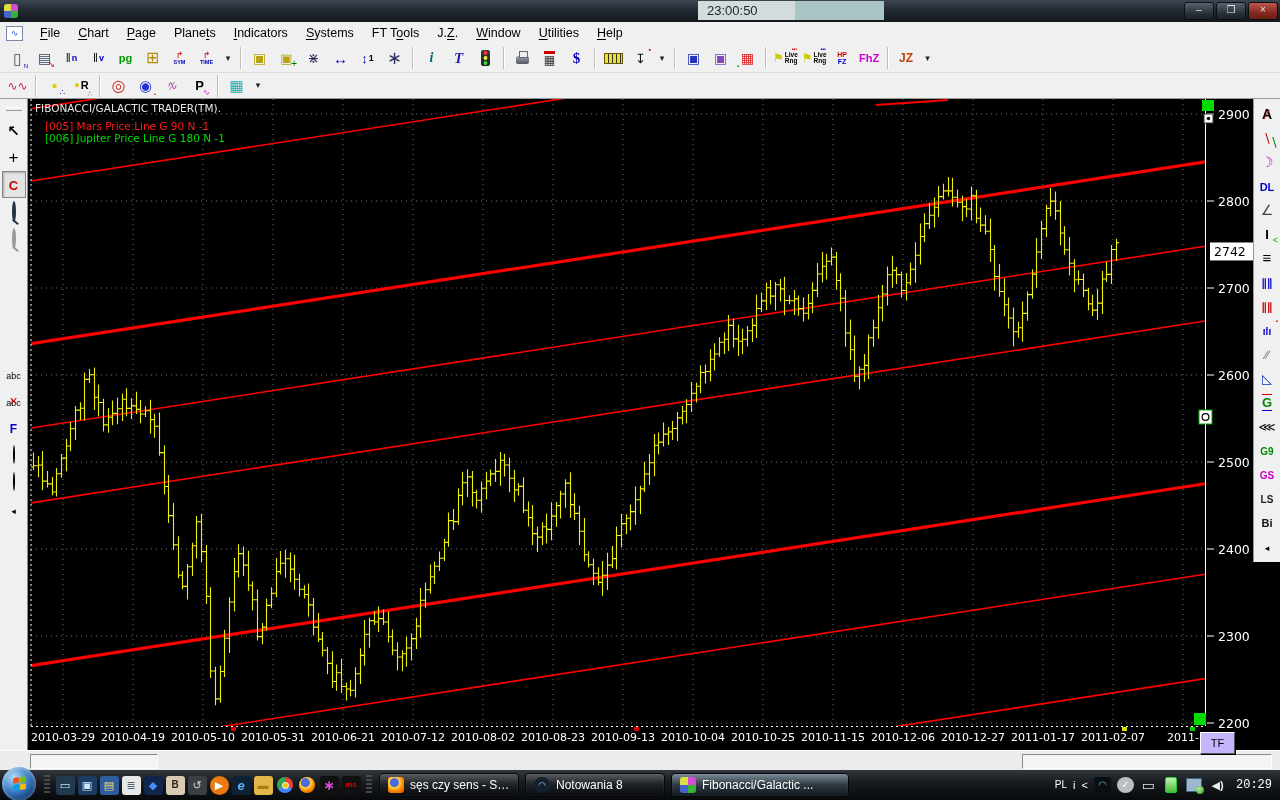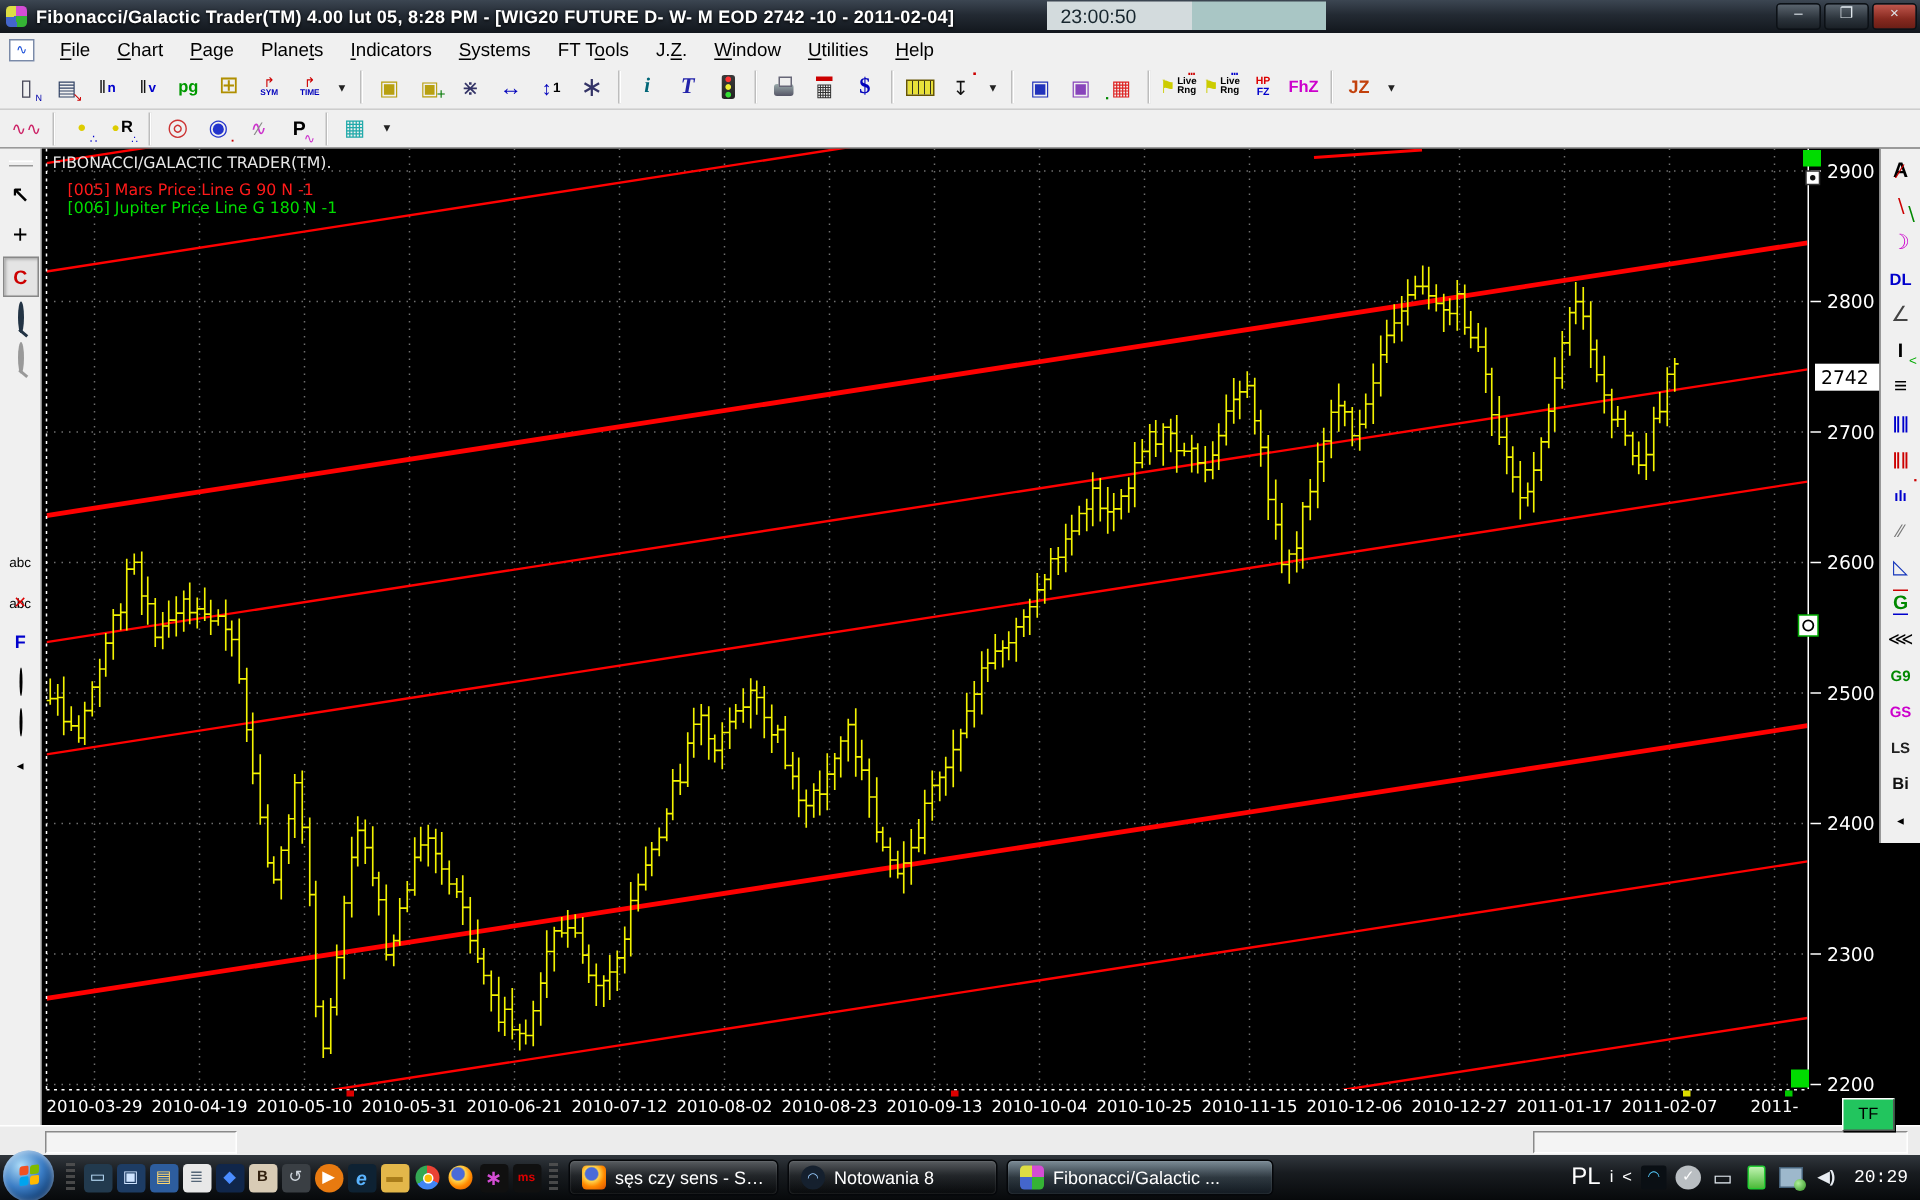--- a/index.html
+++ b/index.html
@@ -67,21 +67,21 @@
   #main{position:absolute;left:0;top:99px;width:1280px;height:651px;}
   #left-toolbar{position:absolute;left:0;top:0;width:28px;height:651px;background:#f0f0f0;
     border-right:1px solid #8a8a8a;box-sizing:border-box;}
   .vgrip{width:16px;height:2px;border-top:1px solid #fff;border-bottom:1px solid #999;margin:8px auto 6px auto;}
   .ltbtn{width:24px;height:27px;margin:0 auto;display:flex;align-items:center;justify-content:center;position:relative;}
   .ltbtn.active{background:#e4e4e4;border:1px solid #888;box-shadow:inset 1px 1px 2px #aaa;box-sizing:border-box;}
   #right-col{position:absolute;left:1253px;top:0;width:27px;height:651px;background:#000;}
   #right-toolbar{position:absolute;left:0;top:0;width:27px;height:463px;background:#f0f0f0;
     border-left:1px solid #999;box-sizing:border-box;padding-top:3px;}
   .rtbtn{width:24px;height:24px;margin:0 auto;display:flex;align-items:center;justify-content:center;position:relative;}
-  #tf-button{position:absolute;left:1228px;top:633px;width:33px;height:20px;background:#22c55e;
+  #tf-button{position:absolute;left:1200px;top:633px;width:33px;height:20px;background:#c4b5fd;
     border:1px solid #fff;border-right-color:#555;border-bottom-color:#555;box-shadow:1px 1px 0 #000;
     font-size:11px;display:flex;align-items:center;justify-content:center;color:#000;z-index:5;}
   
   #statusbar{position:absolute;left:0;top:750px;width:1280px;height:20px;background:#ececec;border-top:1px solid #fff;}
   .sunken{position:absolute;top:3px;height:13px;background:#f4f4f4;
     border:1px solid #8a8a8a;border-bottom-color:#fff;border-right-color:#fff;}
   
   #taskbar{position:absolute;left:0;top:770px;width:1280px;height:30px;
     background:linear-gradient(180deg,#31373d 0%,#181c20 40%,#07090b 100%);
     display:flex;align-items:center;color:#eee;}
@@ -111,21 +111,20 @@
     background:radial-gradient(circle at 35% 35%,#aef09a,#2e8f1f);}
   svg text{font-family:"DejaVu Sans","Liberation Sans",sans-serif;}
 </style>
 </head>
 <body>
 
 <div id="screen">
 
   <div id="titlebar">
     <span id="app-icon"></span>
-    <span id="title-text">Fibonacci/Galactic Trader(TM) 4.00 lut 05,  8:28 PM - [WIG20 FUTURE D- W- M EOD  2742    -10 - 2011-02-04]</span>
     <div id="gadget-clock">
       <span>23:00:50</span>
     </div>
     <div id="win-controls">
         <div class="wbtn">–</div>
         <div class="wbtn">❐</div>
         <div class="wbtn close">×</div>
       </div>
   </div>
 
@@ -698,21 +697,21 @@
             <span style="color: rgb(153, 204, 255); font-size: 9px; line-height: 1; font-weight: bold;">◠</span>
           </span>
           <span style="overflow: hidden; text-overflow: ellipsis;">Notowania 8</span>
         </div>
         <div class="taskbtn active" style="width: 178px;">
           <span class="ticon" style="background: conic-gradient(rgb(212, 77, 212) 0deg, rgb(212, 77, 212) 25%, rgb(53, 179, 53) 0deg, rgb(53, 179, 53) 50%, rgb(68, 102, 204) 0deg, rgb(68, 102, 204) 75%, rgb(221, 221, 68) 0deg);"></span>
           <span style="overflow: hidden; text-overflow: ellipsis;">Fibonacci/Galactic ...</span>
         </div>
       </div>
     <div id="tray">
-        <span style="color: rgb(255, 255, 255); font-size: 16px; line-height: 1;">PL</span>
+        <span style="color: rgb(255, 255, 255); font-size: 10px; line-height: 1;">PL</span>
         <span style="color: rgb(255, 255, 255); font-size: 11px; line-height: 1;">i</span>
         <span style="color: rgb(255, 255, 255); font-size: 11px; line-height: 1;">&lt;</span>
         <span class="trayicon" style="background: rgb(10, 15, 20);">
           <span style="color: rgb(85, 204, 255); font-size: 10px; line-height: 1; font-weight: bold;">◠</span>
         </span>
         <span class="trayicon" style="background: rgb(185, 190, 194); border-radius: 50%;">
           <span style="color: rgb(255, 255, 255); font-size: 10px; line-height: 1; font-weight: bold;">✓</span>
         </span>
         <span class="trayicon">
           <span style="color: rgb(223, 230, 236); font-size: 14px; line-height: 1;">▭</span>

